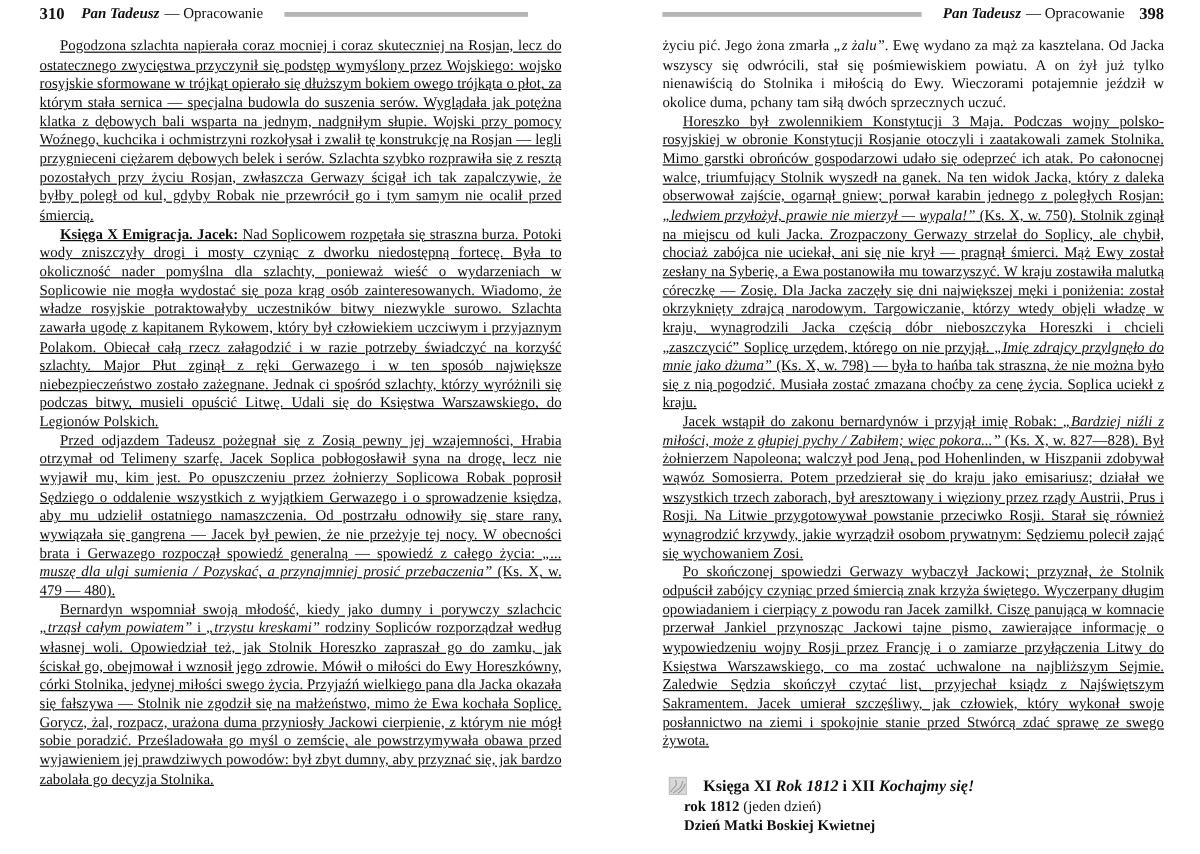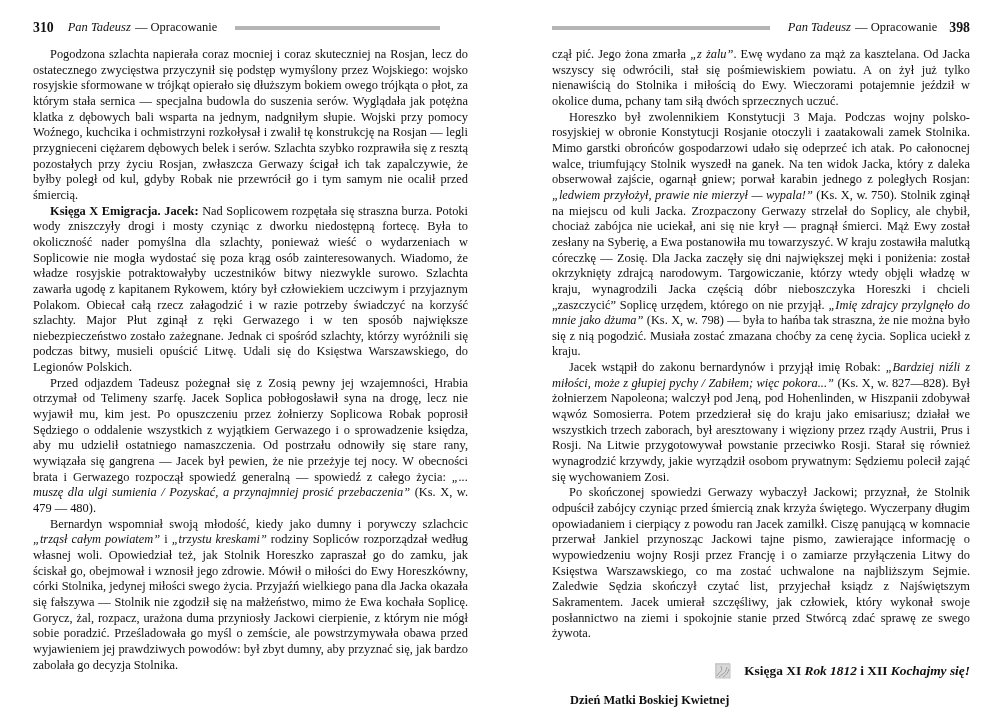--- a/index.html
+++ b/index.html
@@ -6,58 +6,58 @@
   body {
     width: 1000px; height: 712px;
     background: #ffffff;
     color: #101010;
     font-family: "Liberation Serif", "DejaVu Serif", serif;
     overflow: hidden;
   }
   .spread {
     box-sizing: border-box;
     width: 1000px; height: 712px;
-    padding: 20px 30px 0 33px;
+    padding: 4px 30px 0 33px;
     display: flex;
     justify-content: space-between;
   }
   .page { display: flex; flex-direction: column; }
   .page.left  { width: 435px; }
   .page.right { width: 418px; }
 
   .pagehead {
     display: flex; align-items: center;
     font-size: 12.5px; height: 15px; flex: 0 0 auto;
   }
   .pagehead .num { font-weight: bold; font-size: 13.8px; }
   .page.left  .pagehead .num { margin-right: 14px; }
   .page.right .pagehead .num { margin-left: 12px; }
-  .pagehead .ht em { font-style: italic; }
+  .pagehead .ht em { font-style: italic; font-weight: bold; }
   .pagehead .rule { height: 4px; background: #b5b5b5; flex: 1; }
   .page.left  .pagehead .rule { margin-left: 18px; margin-right: 28px; }
   .page.right .pagehead .rule { margin-right: 18px; }
 
   .pagebody {
     margin-top: 12px;
     font-size: 12.4px;
     line-height: 15.65px;
     text-align: justify;
     overflow: hidden;
     hyphens: auto;
   }
   .para { margin: 0; }
-  .para.indent   { text-indent: 17px; }
+  .para.indent   { text-indent: 17px; text-decoration: underline; }
   .para.noindent { text-indent: 0; }
   .para.subline  { text-align: left; text-indent: 18px; }
   .para.heading {
     font-weight: bold;
     font-size: 13.4px;
-    text-align: right;
+    text-align: left;
     text-indent: 0;
-    margin: 21px 0 14px 5px;
+    margin: 21px 0 2px 5px;
   }
   .para.heading svg { vertical-align: -4px; margin-right: 13px; }
   .run-b  { font-weight: bold; }
   .run-i  { font-style: italic; margin-top: 16px; }
   .run-bi { font-weight: bold; font-style: italic; }
 </style>
 </head>
 <body>
 
 <div class="spread">
@@ -76,26 +76,27 @@
       </div>
   </section>
 
   <section class="page right">
     <header class="pagehead">
       <span class="rule"></span>
       <span class="ht"><em>Pan Tadeusz</em>  <span>— Opracowanie</span></span>
       <span class="num">398</span>
     </header>
     <div class="pagebody">
-        <div class="para noindent"><span>czął pić. Jego żona zmarła </span><span class="run-i">„z żalu”</span><span>. Ewę wydano za mąż za kasztelana. Od Jacka wszyscy się odwrócili, stał się pośmiewiskiem powiatu. A on żył już tylko nienawiścią do Stolnika i miłością do Ewy. Wieczorami potajemnie jeździł w okolice duma, pchany tam siłą dwóch sprzecznych uczuć.</span></div>
+        <div class="para noindent"><span>życiu pić. Jego żona zmarła </span><span class="run-i">„z żalu”</span><span>. Ewę wydano za mąż za kasztelana. Od Jacka wszyscy się odwrócili, stał się pośmiewiskiem powiatu. A on żył już tylko nienawiścią do Stolnika i miłością do Ewy. Wieczorami potajemnie jeździł w okolice duma, pchany tam siłą dwóch sprzecznych uczuć.</span></div>
         <div class="para indent"><span>Horeszko był zwolennikiem Konstytucji 3 Maja. Podczas wojny polsko-rosyjskiej w obronie Konstytucji Rosjanie otoczyli i zaatakowali zamek Stolnika. Mimo garstki obrońców gospodarzowi udało się odeprzeć ich atak. Po całonocnej walce, triumfujący Stolnik wyszedł na ganek. Na ten widok Jacka, który z daleka obserwował zajście, ogarnął gniew; porwał karabin jednego z poległych Rosjan: </span><span class="run-i">„ledwiem przyłożył, prawie nie mierzył — wypala!”</span><span> (Ks. X, w. 750). Stolnik zginął na miejscu od kuli Jacka. Zrozpaczony Gerwazy strzelał do Soplicy, ale chybił, chociaż zabójca nie uciekał, ani się nie krył — pragnął śmierci. Mąż Ewy został zesłany na Syberię, a Ewa postanowiła mu towarzyszyć. W kraju zostawiła malutką córeczkę — Zosię. Dla Jacka zaczęły się dni największej męki i poniżenia: został okrzyknięty zdrajcą narodowym. Targowiczanie, którzy wtedy objęli władzę w kraju, wynagrodzili Jacka częścią dóbr nieboszczyka Horeszki i chcieli „zaszczycić” Soplicę urzędem, którego on nie przyjął. </span><span class="run-i">„Imię zdrajcy przylgnęło do mnie jako dżuma”</span><span> (Ks. X, w. 798) — była to hańba tak straszna, że nie można było się z nią pogodzić. Musiała zostać zmazana choćby za cenę życia. Soplica uciekł z kraju.</span></div>
         <div class="para indent"><span>Jacek wstąpił do zakonu bernardynów i przyjął imię Robak: </span><span class="run-i">„Bardziej niźli z miłości, może z głupiej pychy / Zabiłem; więc pokora...”</span><span> (Ks. X, w. 827—828). Był żołnierzem Napoleona; walczył pod Jeną, pod Hohenlinden, w Hiszpanii zdobywał wąwóz Somosierra. Potem przedzierał się do kraju jako emisariusz; działał we wszystkich trzech zaborach, był aresztowany i więziony przez rządy Austrii, Prus i Rosji. Na Litwie przygotowywał powstanie przeciwko Rosji. Starał się również wynagrodzić krzywdy, jakie wyrządził osobom prywatnym: Sędziemu polecił zająć się wychowaniem Zosi.</span></div>
         <div class="para indent"><span>Po skończonej spowiedzi Gerwazy wybaczył Jackowi; przyznał, że Stolnik odpuścił zabójcy czyniąc przed śmiercią znak krzyża świętego. Wyczerpany długim opowiadaniem i cierpiący z powodu ran Jacek zamilkł. Ciszę panującą w komnacie przerwał Jankiel przynosząc Jackowi tajne pismo, zawierające informację o wypowiedzeniu wojny Rosji przez Francję i o zamiarze przyłączenia Litwy do Księstwa Warszawskiego, co ma zostać uchwalone na najbliższym Sejmie. Zaledwie Sędzia skończył czytać list, przyjechał ksiądz z Najświętszym Sakramentem. Jacek umierał szczęśliwy, jak człowiek, który wykonał swoje posłannictwo na ziemi i spokojnie stanie przed Stwórcą zdać sprawę ze swego żywota.</span></div>
         <div class="para heading"><svg width="16" height="16" viewBox="0 0 16 16">
             <rect x="0" y="0" width="15" height="15" fill="#d9d9d9"></rect>
             <rect x="1" y="1" width="14" height="14" fill="none" stroke="#c2c2c2" stroke-width="1"></rect>
             <path d="M2 13 C5 7,8 10,6 3 M4 14 C9 9,10 12,12 4 M8 14 C11 12,13 10,14 6" stroke="#9e9e9e" fill="none" stroke-width="1"></path>
           </svg><span class="run-b">Księga XI </span><span class="run-bi">Rok 1812</span><span class="run-b"> i XII </span><span class="run-bi">Kochajmy się!</span></div>
+        <div class="para subline"><span class="run-b">rok 1812</span><span> (jeden dzień)</span></div>
         <div class="para subline"><span class="run-b">Dzień Matki Boskiej Kwietnej</span></div>
       </div>
   </section>
 
 </div>
 
 </body></html>

